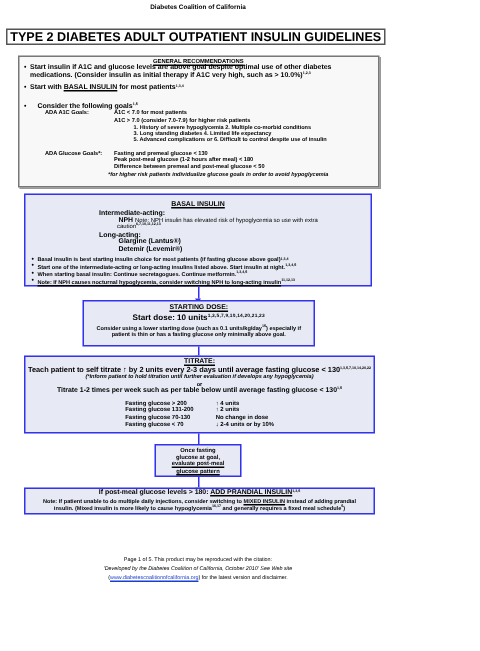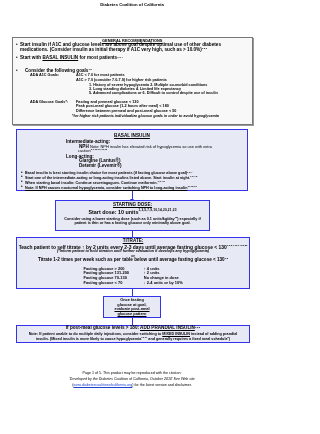--- a/index.html
+++ b/index.html
@@ -36,20 +36,23 @@
 
   .t7{font-weight:normal;font-size:3.95px;white-space:nowrap;}
   .t4{font-size:4.62px;font-weight:bold;line-height:4.7px;white-space:nowrap;}
   .t5{font-size:3.78px;font-weight:bold;line-height:4.7px;white-space:nowrap;}
 </style>
 </head>
 <body>
 
 <div class="page">
   <div class="abs hdr">Diabetes Coalition of California</div>
+  <div class="abs titlebox">
+    <span>TYPE 2 DIABETES ADULT OUTPATIENT INSULIN GUIDELINES</span>
+  </div>
 
   <div class="abs gbox"></div>
   <div class="abs ghead"><u>GENERAL RECOMMENDATIONS</u></div>
 
   <div class="abs bdot" style="left:16px;top:42.8px;">•</div>
   <div class="abs t" style="left:20px;top:43px;">Start insulin if A1C and glucose levels are above goal despite optimal use of other diabetes</div>
   <div class="abs t" style="left:20px;top:47.7px;"><span>medications. (Consider insulin as initial therapy if A1C very high, such as &gt; 10.0%)</span><sup>1,2,3</sup></div>
 
   <div class="abs bdot" style="left:16px;top:56.1px;">•</div>
   <div class="abs t" style="left:20px;top:56.3px;"><span>Start with </span><span class="u">BASAL INSULIN</span><span> for most patients</span><sup>1,3,4</sup></div>

